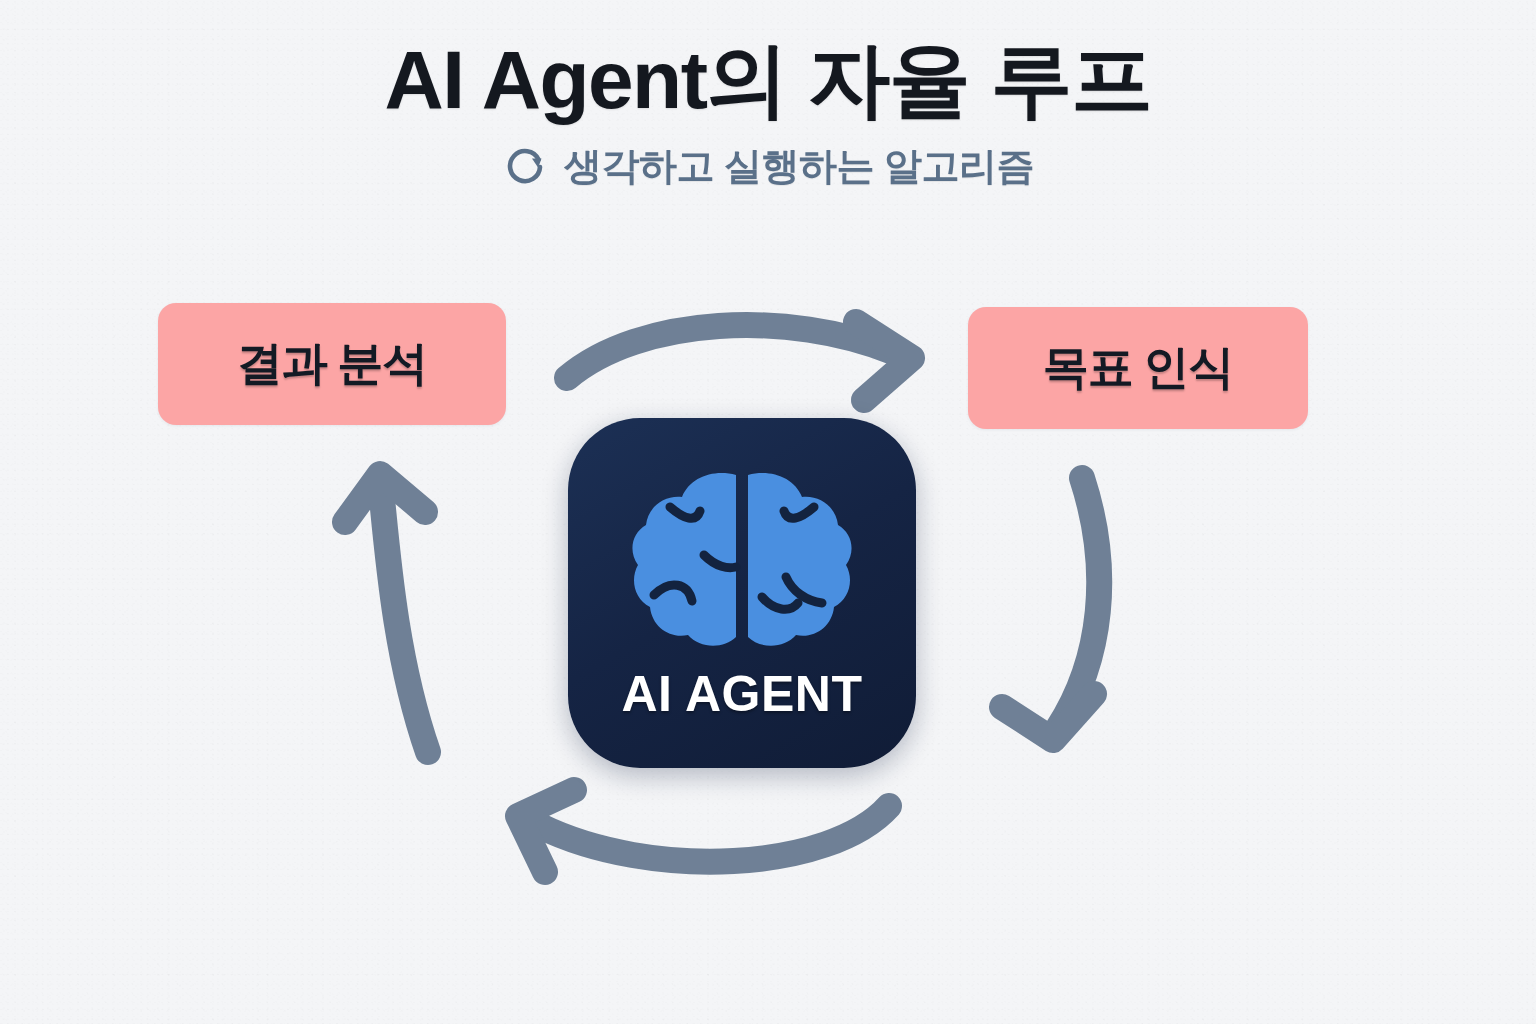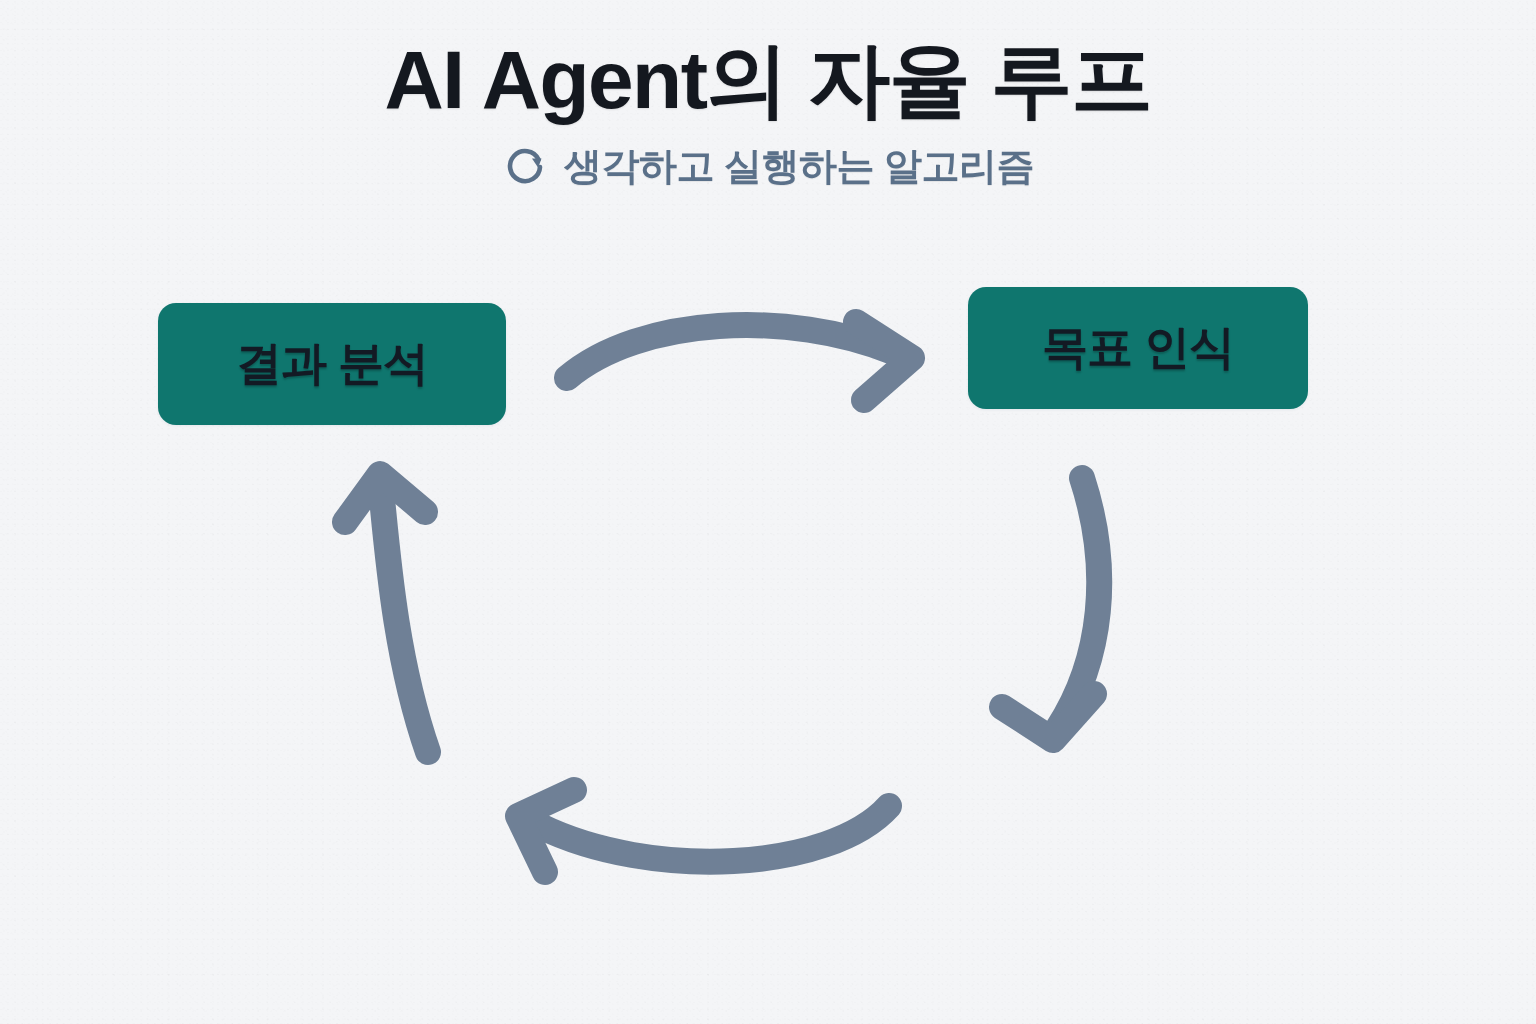--- a/index.html
+++ b/index.html
@@ -69,38 +69,39 @@
 
   
   #arrows-layer {
     position:absolute; top:0; left:0;
     width:1536px; height:1024px;
   }
 
   
   .stage-chip {
     position:absolute;
-    background:#0f766e;
+    background:#fca5a5;
     border-radius:18px;
     display:flex;
     align-items:center;
     justify-content:center;
     box-shadow:0 1px 3px rgba(30,50,90,.07);
+    font-family:Liberation Serif, serif;
   }
   .stage-chip-label {
     font-size:46px;
     font-weight:bold;
     color:#131a24;
     letter-spacing:-1px;
     white-space:nowrap;
     text-shadow:0 2px 2px rgba(0,0,0,.22);
   }
 
   #chip-analyze  { left:158px;  top:303px; width:348px; height:122px; }
-  #chip-goal     { left:968px;  top:287px; width:340px; height:122px; }
+  #chip-goal     { left:968px;  top:307px; width:340px; height:122px; }
   #chip-execute  { left:934px;  top:800px; width:250px; height:118px; }
 
   
   #agent-card {
     position:absolute;
     left:568px; top:418px;
     width:348px; height:350px;
     border-radius:72px;
     background:linear-gradient(150deg,#1c3055 0%,#152444 48%,#101c36 100%);
     box-shadow:0 8px 26px rgba(15,30,60,.28);
@@ -166,14 +167,47 @@
 
   <div class="stage-chip" id="chip-analyze">
     <span class="stage-chip-label">결과 분석</span>
   </div>
 
   <div class="stage-chip" id="chip-goal">
     <span class="stage-chip-label">목표 인식</span>
   </div>
 
 
+  <div id="agent-card">
+
+    <svg id="brain-icon" width="232" height="186" viewBox="0 0 232 186">
+
+      <path d="M110 8
+               C 88 2, 64 10, 56 30
+               C 38 28, 22 40, 20 58
+               C 6 66, 2 84, 12 98
+               C 4 112, 8 132, 24 140
+               C 26 160, 44 172, 62 168
+               C 74 182, 98 182, 110 170
+               Z" fill="#4a8fe0"></path>
+
+      <path d="M122 8
+               C 144 2, 168 10, 176 30
+               C 194 28, 210 40, 212 58
+               C 226 66, 230 84, 220 98
+               C 228 112, 224 132, 208 140
+               C 206 160, 188 172, 170 168
+               C 158 182, 134 182, 122 170
+               Z" fill="#4a8fe0"></path>
+
+      <path d="M44 40 C 58 52, 70 56, 74 44" fill="none" stroke="#13233f" stroke-width="9" stroke-linecap="round"></path>
+      <path d="M78 88 C 90 100, 102 102, 110 100" fill="none" stroke="#13233f" stroke-width="9" stroke-linecap="round"></path>
+      <path d="M28 128 C 44 112, 62 116, 66 134" fill="none" stroke="#13233f" stroke-width="9" stroke-linecap="round"></path>
+
+      <path d="M188 40 C 174 52, 162 56, 158 44" fill="none" stroke="#13233f" stroke-width="9" stroke-linecap="round"></path>
+      <path d="M160 110 C 166 124, 180 134, 196 136" fill="none" stroke="#13233f" stroke-width="9" stroke-linecap="round"></path>
+      <path d="M136 130 C 148 144, 164 146, 172 136" fill="none" stroke="#13233f" stroke-width="9" stroke-linecap="round"></path>
+    </svg>
+
+    <div id="agent-card-label">AI AGENT</div>
+  </div>
 
 </div>
 
 </body></html>

